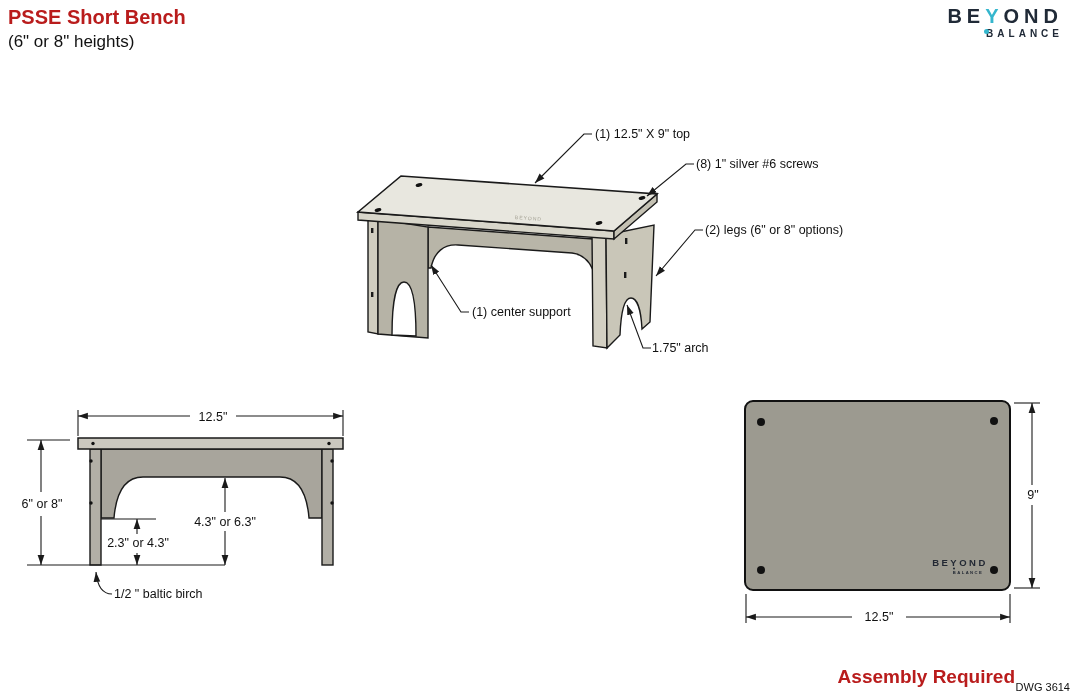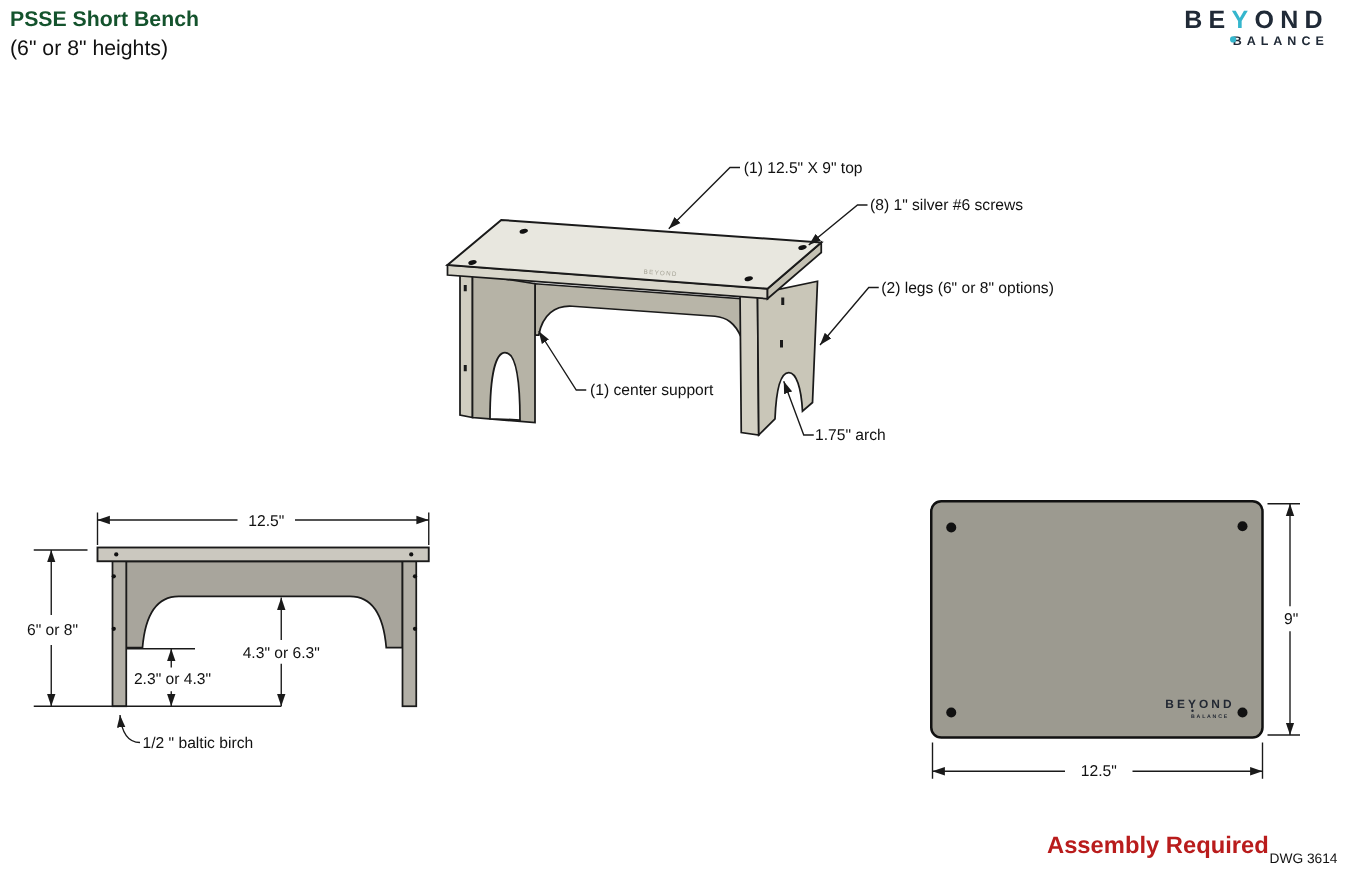--- a/index.html
+++ b/index.html
@@ -1,20 +1,20 @@
 <!DOCTYPE html>
 <html><head>
 <meta charset="utf-8">
 <style>
   html,body{margin:0;padding:0;background:#ffffff;}
   #page{position:relative;width:1080px;height:699px;background:#ffffff;overflow:hidden;
         font-family:"Liberation Sans",sans-serif;color:#111;}
   
   .titleblock{position:absolute;left:8px;top:6px;}
-  .title{font-size:17px;font-weight:bold;color:#14532d;line-height:1.15;}
+  .title{font-size:20px;font-weight:bold;color:#b91c1c;line-height:1.15;}
   .subtitle{font-size:17px;color:#111;margin-top:3px;}
   .logo{position:absolute;right:17px;top:6px;display:flex;flex-direction:column;align-items:flex-end;}
   .logo-main{font-size:20px;font-weight:bold;letter-spacing:5px;color:#202a37;position:relative;line-height:1;}
   .logo-main .teal{color:#35b6cd;}
   .logo-dot{position:absolute;left:37px;top:23px;width:5px;height:5px;border-radius:50%;background:#35b6cd;}
   .logo-sub{font-size:10px;font-weight:bold;letter-spacing:4px;color:#202a37;margin-top:3px;line-height:1;}
   
   .view{position:absolute;}
   svg text{font-family:"Liberation Sans",sans-serif;}
   .callout{font-size:12.5px;fill:#111;}

